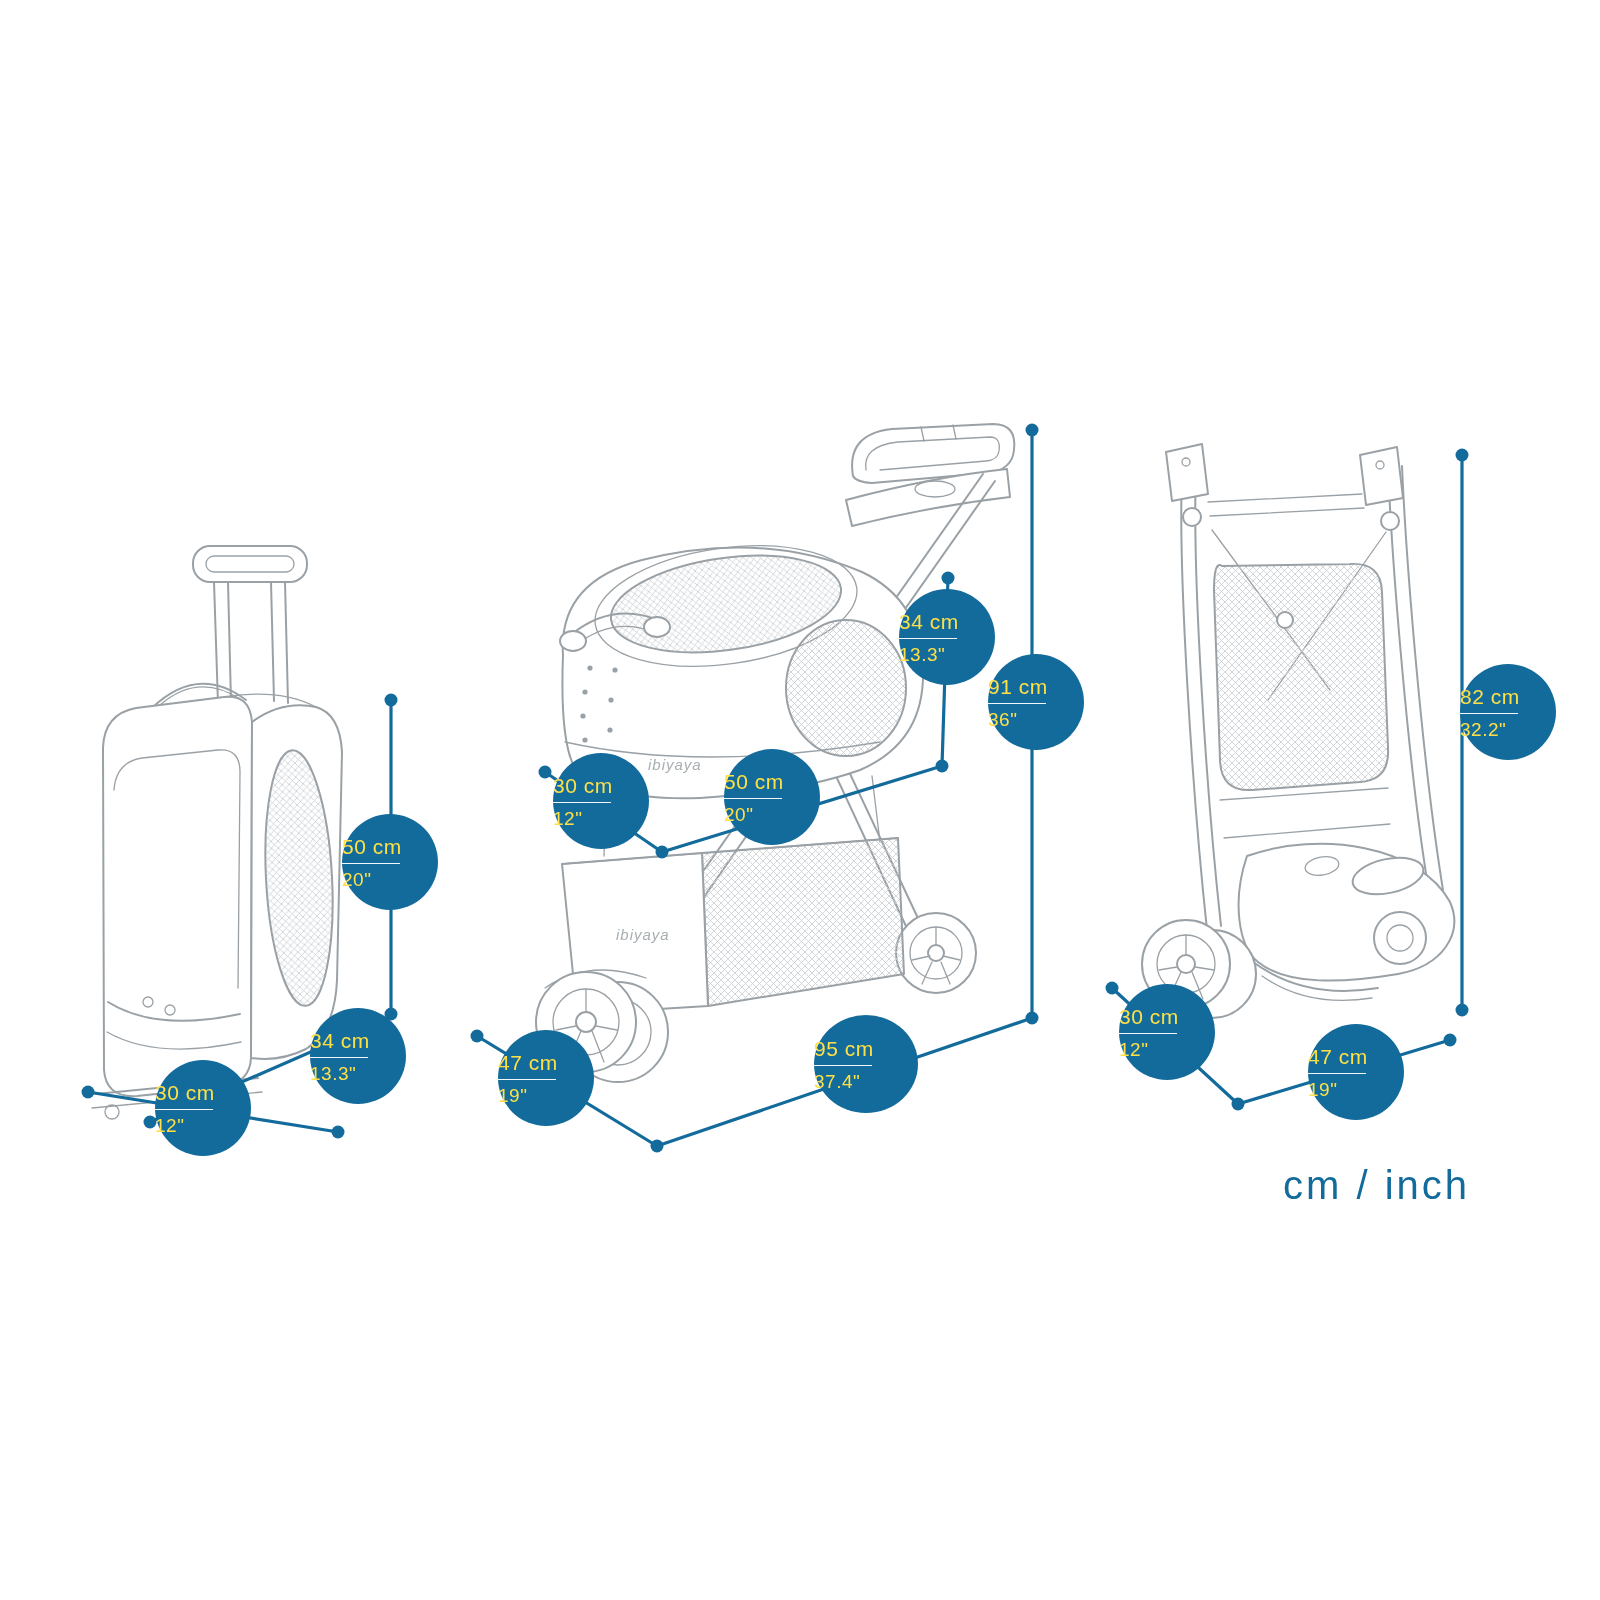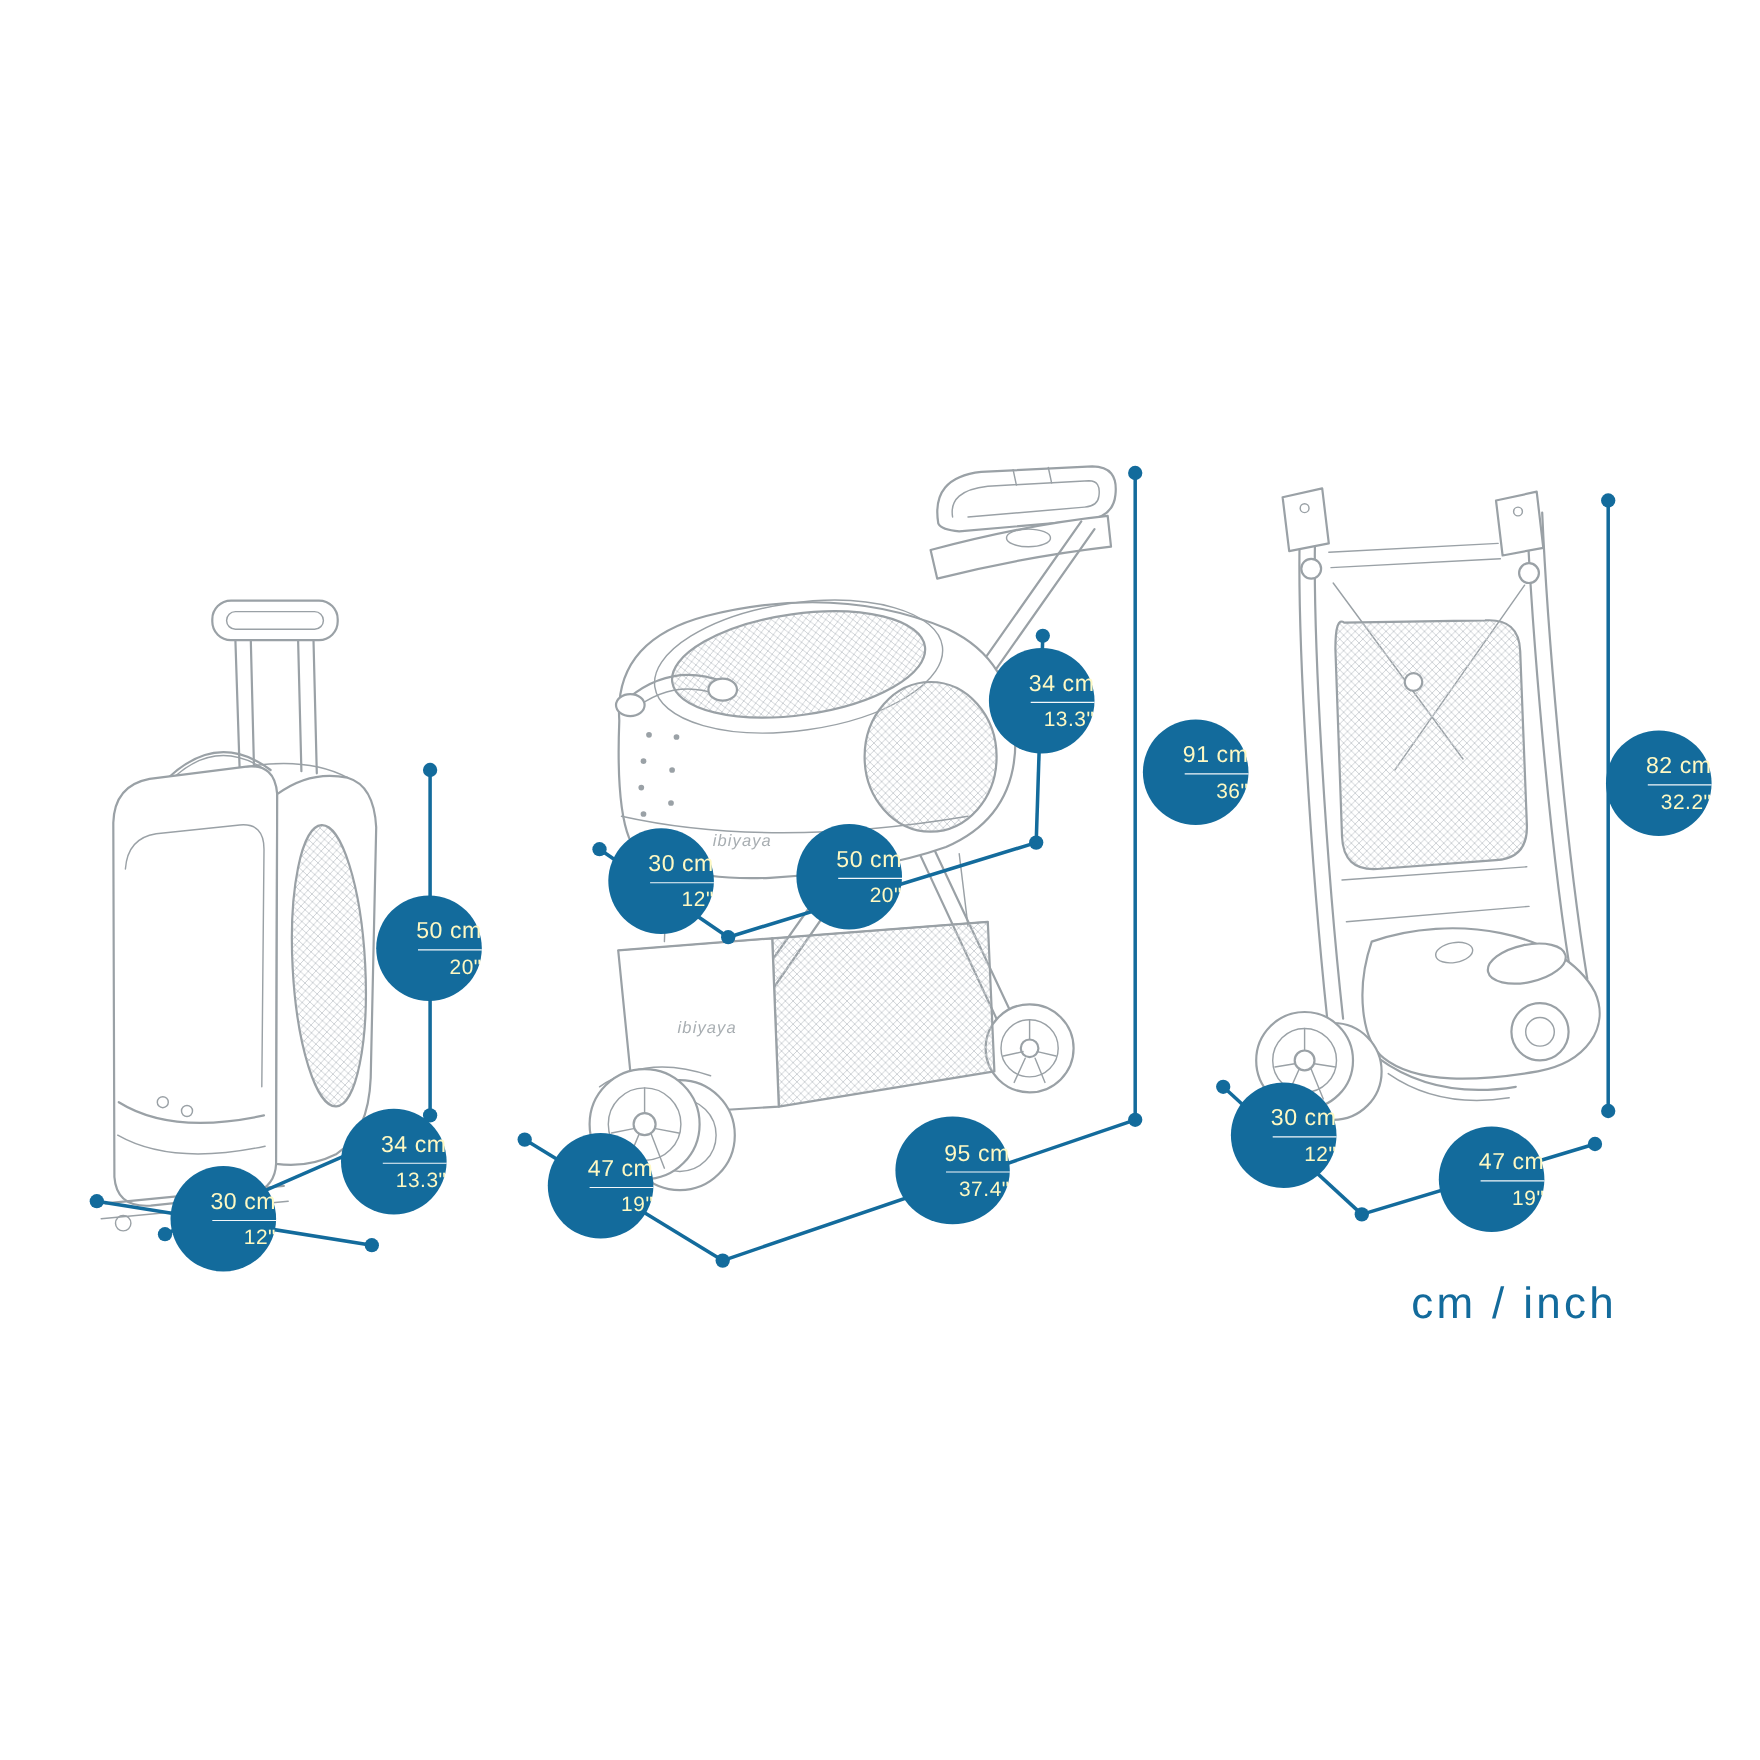--- a/index.html
+++ b/index.html
@@ -20,22 +20,22 @@
   .meshline{ stroke:var(--art); stroke-width:2; stroke-linecap:round; stroke-linejoin:round; }
 
   
   .dim{ fill:none; stroke:var(--accent); stroke-width:3.2; }
   .dot{ fill:var(--accent); stroke:none; }
 
   
   .badge{
     position:absolute; transform:translate(-50%,-50%);
     width:96px; height:96px; border-radius:50%;
-    background:var(--accent); color:#fef9c3;
-    display:flex; flex-direction:column; align-items:flex-end; justify-content:center;
+    background:var(--accent); color:#fde047;
+    display:flex; flex-direction:column; align-items:flex-start; justify-content:center;
     text-align:center; line-height:1;
   }
   .badge.wide{ width:104px; height:98px; }
   .badge .cm{ font-size:21px; letter-spacing:.5px; }
   .badge .sep{ width:58px; border-top:1.5px solid rgba(255,255,255,.95); margin:6px 0; }
   .badge .inch{ font-size:19px; letter-spacing:.5px; }
 
   .unit-label{
     position:absolute; left:1283px; top:1163px;
     font-size:40px; color:var(--accent); letter-spacing:3px;text-align:right;
@@ -244,21 +244,21 @@
     <span class="cm">30 cm</span>
     <span class="sep"></span>
     <span class="inch">12"</span>
   </div>
 
   <div class="badge" style="left:947px;top:637px">
     <span class="cm">34 cm</span>
     <span class="sep"></span>
     <span class="inch">13.3"</span>
   </div>
-  <div class="badge" style="left:1087px;top:702px">
+  <div class="badge" style="left:1036px;top:702px">
     <span class="cm">91 cm</span>
     <span class="sep"></span>
     <span class="inch">36"</span>
   </div>
   <div class="badge" style="left:601px;top:801px">
     <span class="cm">30 cm</span>
     <span class="sep"></span>
     <span class="inch">12"</span>
   </div>
   <div class="badge" style="left:772px;top:797px">

